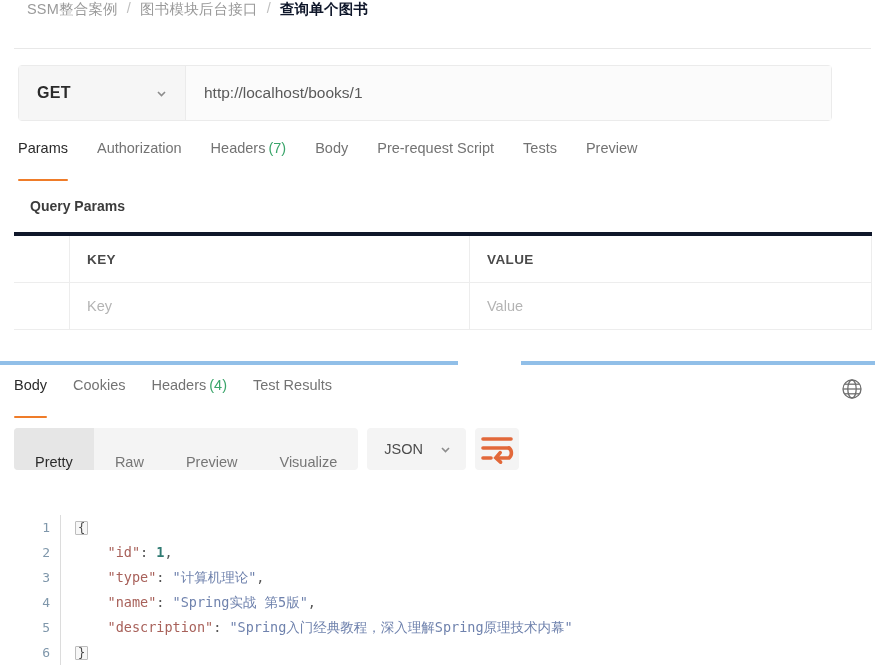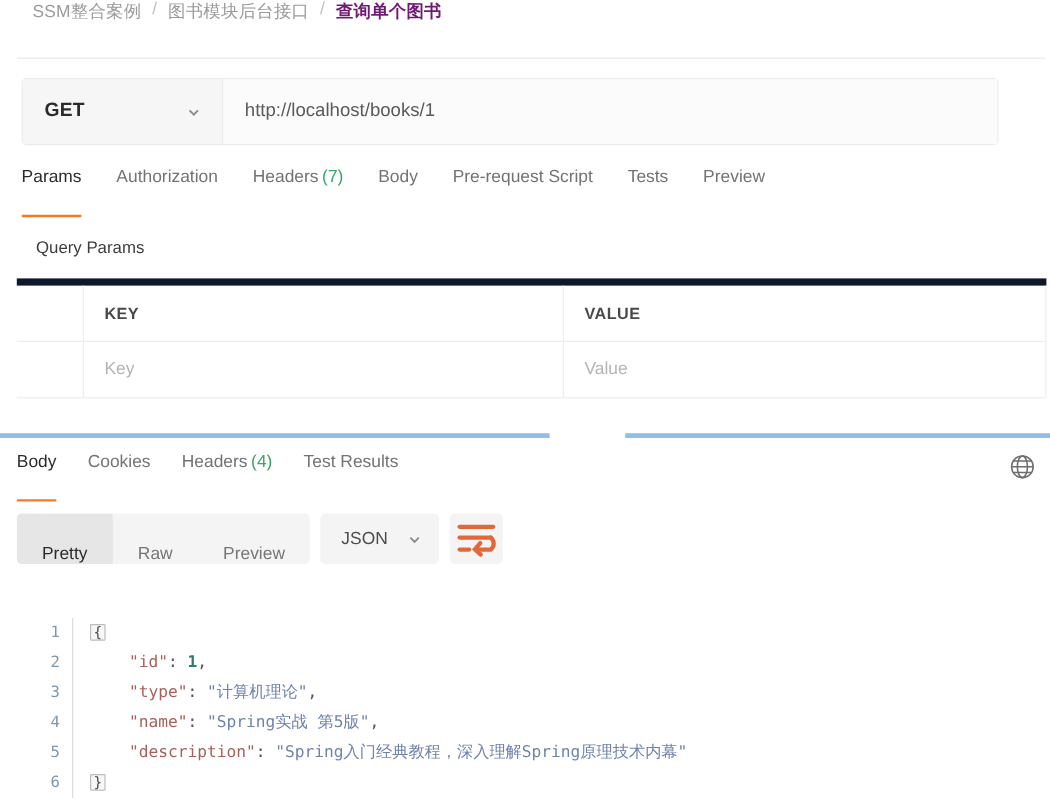--- a/index.html
+++ b/index.html
@@ -22,21 +22,21 @@
     display: flex;
     align-items: flex-start;
     padding-left: 27px;
     font-size: 14.5px;
     letter-spacing: .2px;
   }
   .crumb {
     color: #9a9a9a;
   }
   .crumb.current {
-    color: #701a75;
+    color: #0f172a;
     font-weight: bold;
     font-family: Liberation Mono, monospace;
   }
   .crumb-sep {
     color: #c0c0c0;
     margin: 0 9px;
   }
   .top-divider {
     position: absolute;
     left: 14px;
@@ -131,29 +131,29 @@
     color: #3aa56a;
     margin-left: 3px;
   }
 
   
   .qp-title {
     position: absolute;
     left: 30px;
     top: 198px;
     font-size: 14px;
-    font-weight: normal;
+    font-weight: bold;
     color: #3c3c3c;
   }
   .qp-table {
     position: absolute;
     left: 14px;
     top: 232px;
     width: 858px;
-    border-top: 6px solid #0f172a;
+    border-top: 4px solid #0f172a;
     border-bottom: 1px solid #ededed;
     box-sizing: border-box;
   }
   .qp-row {
     display: flex;
     height: 46px;
   }
   .qp-row + .qp-row {
     border-top: 1px solid #ededed;
   }
@@ -440,20 +440,23 @@
   <div class="seg-group">
     <div class="seg-btn active">
       <span>Pretty</span>
     </div>
     <div class="seg-btn">
       <span>Raw</span>
     </div>
     <div class="seg-btn">
       <span>Preview</span>
     </div>
+    <div class="seg-btn">
+      <span>Visualize</span>
+    </div>
   </div>
 
   <div class="json-sel">
     <span>JSON</span>
     <svg class="chev" viewBox="0 0 13 13">
       <polyline points="3,5 6.5,8.6 10,5"></polyline>
     </svg>
   </div>
 
   <div class="wrap-btn">

